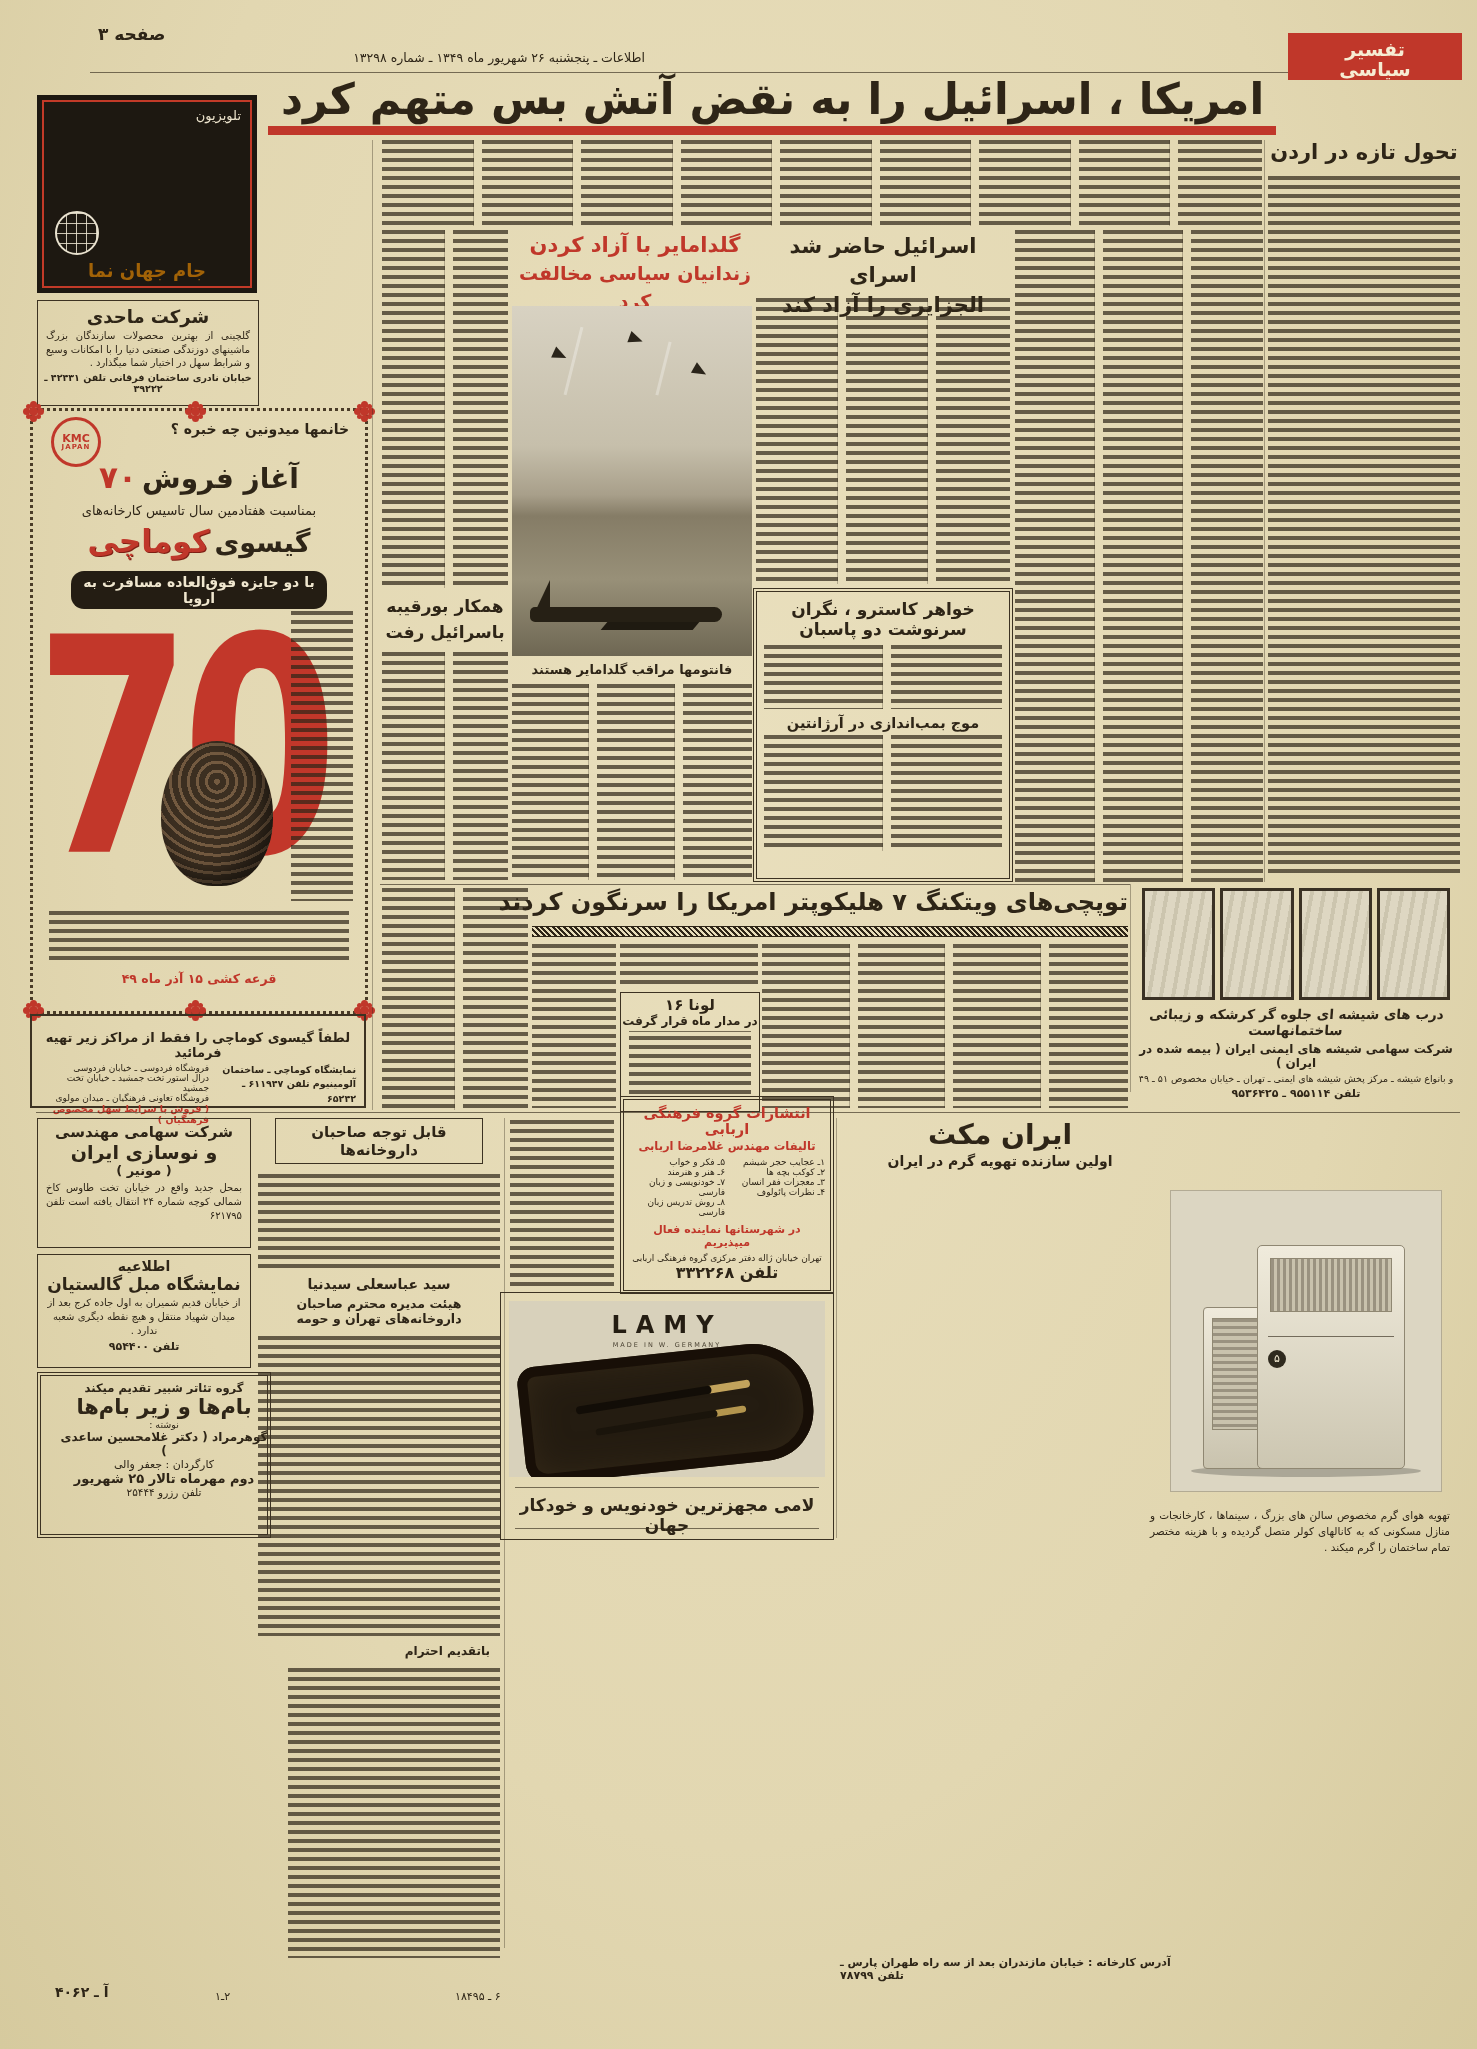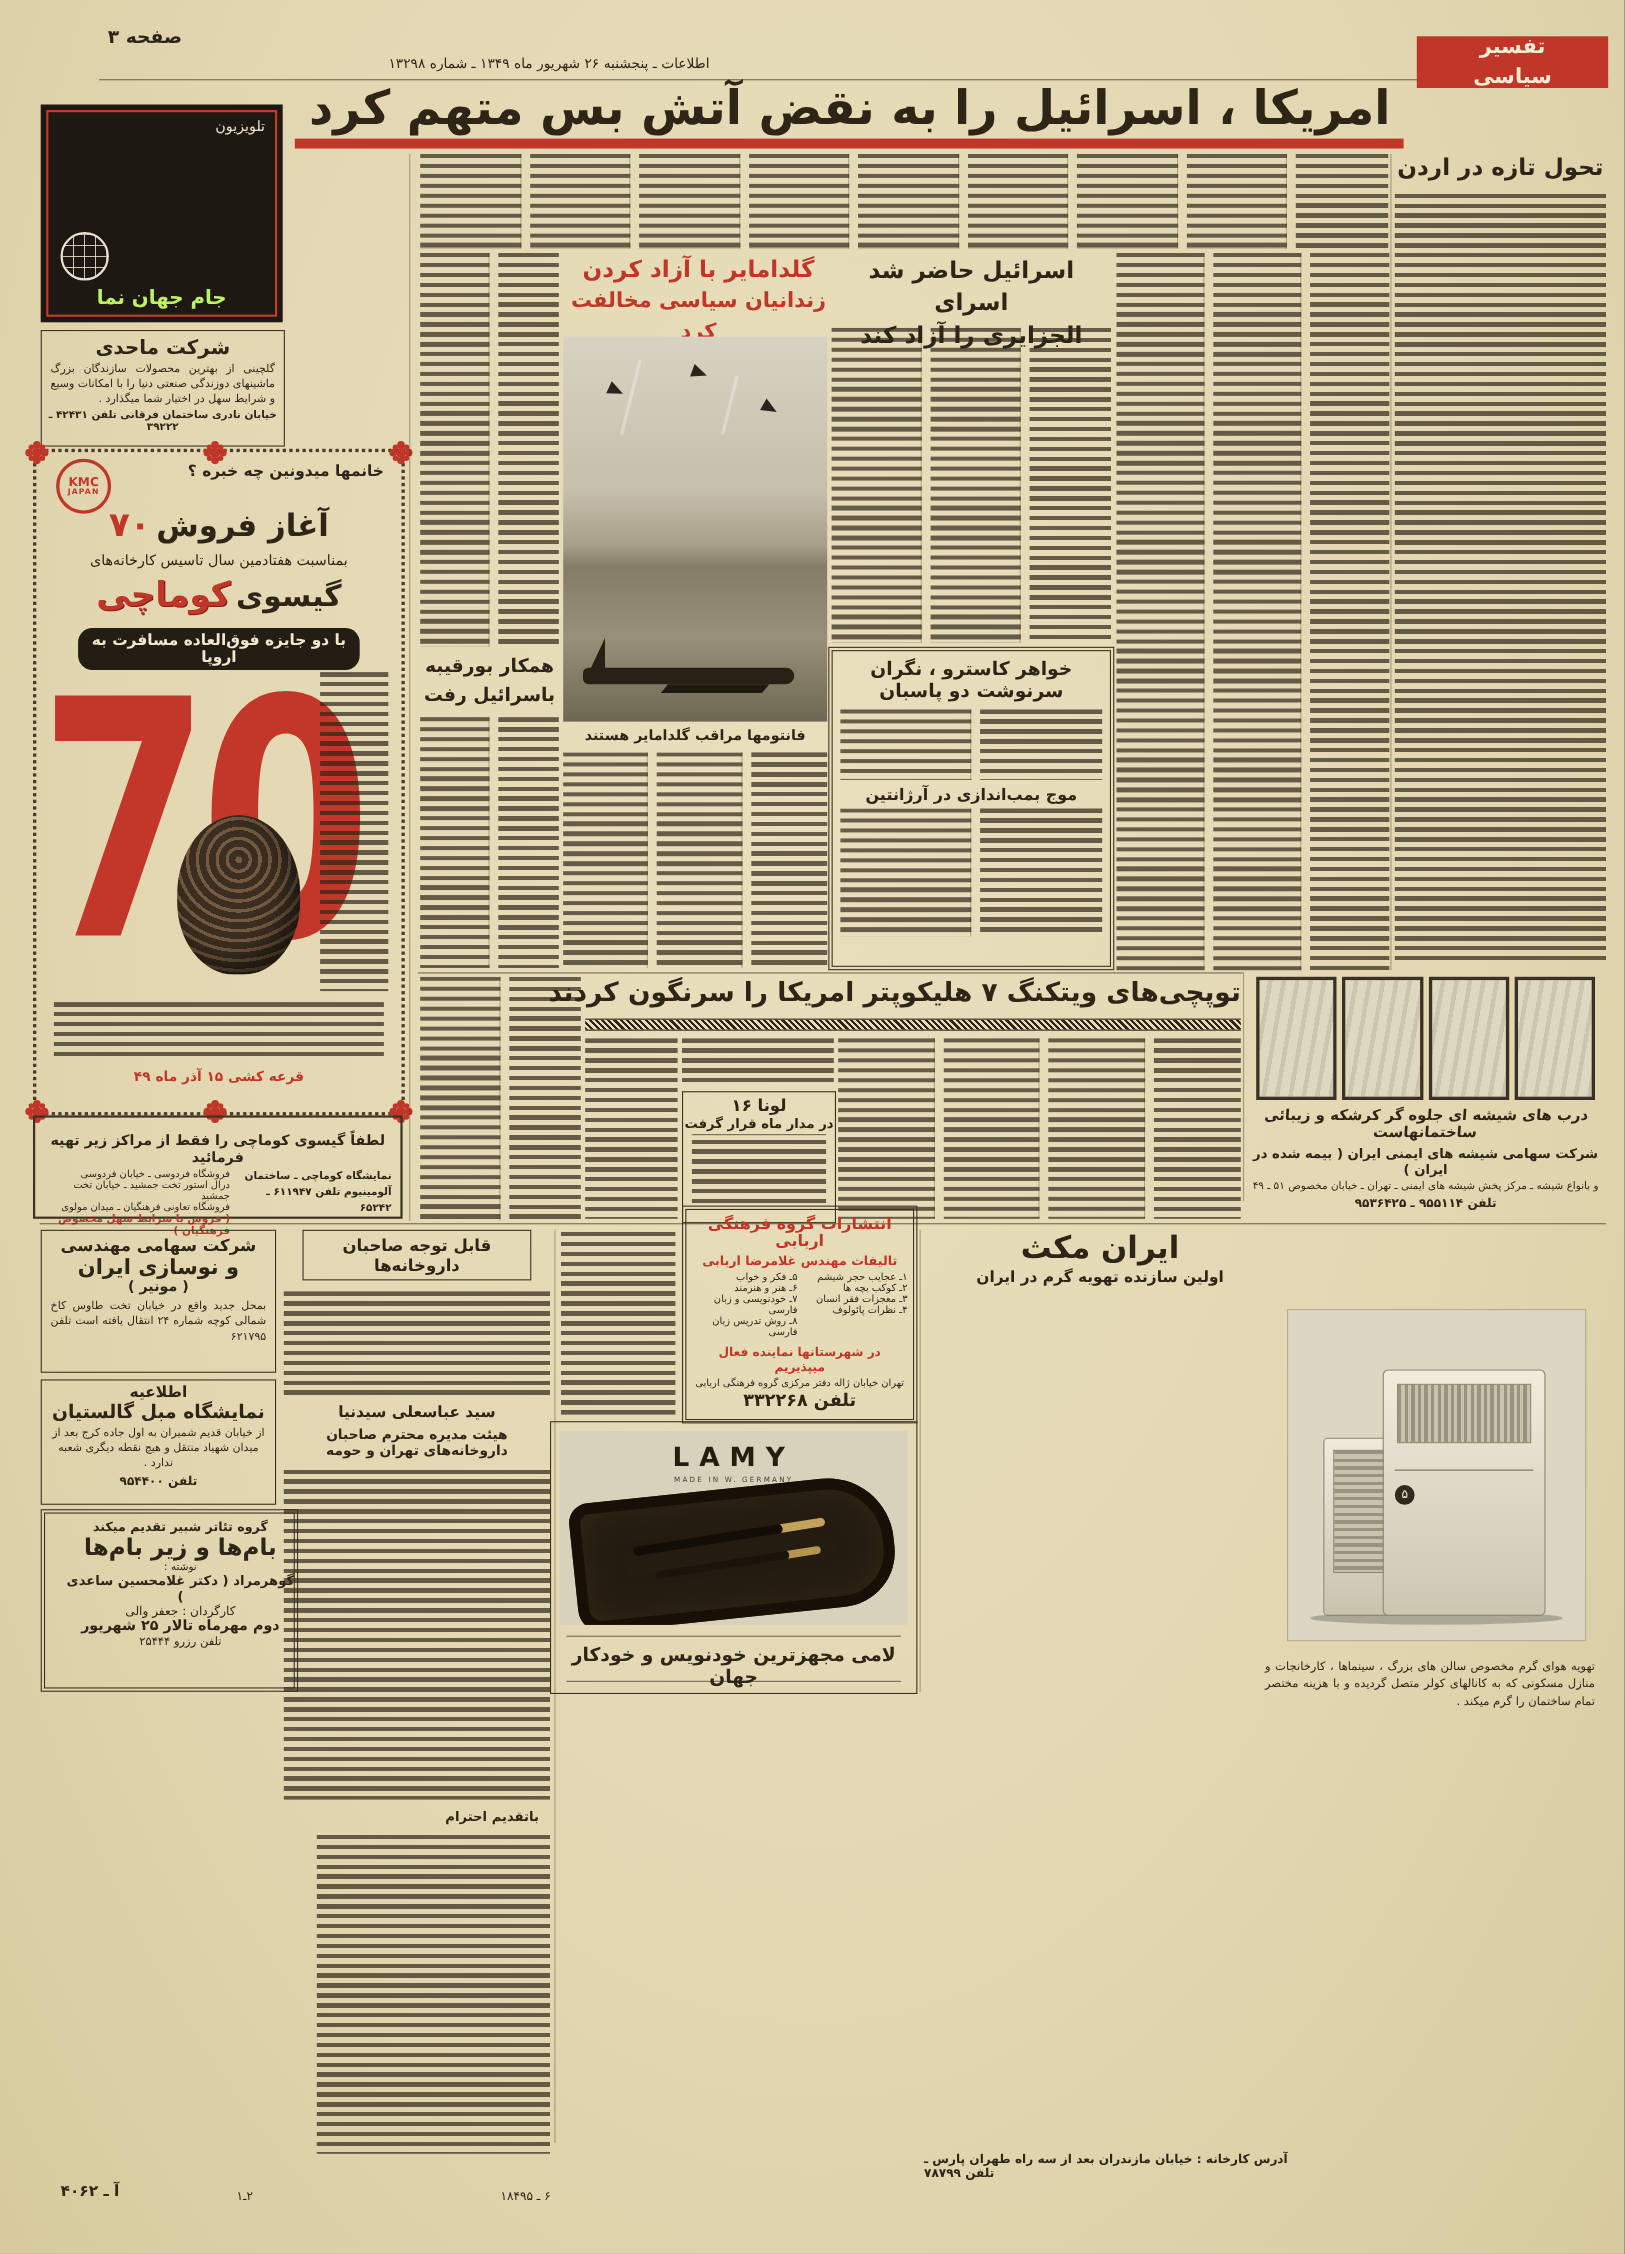--- a/index.html
+++ b/index.html
@@ -38,33 +38,33 @@
 </style>
 </head>
 <body>
 
 <div class="page">
 
   <div class="abs b" style="left:98px;top:24px;font-size:17px;">صفحه ۳</div>
   <div class="abs" style="left:95px;top:50px;width:550px;font-size:12.5px;text-align:right;">اطلاعات ـ پنجشنبه ۲۶ شهریور ماه ۱۳۴۹ ـ شماره ۱۳۲۹۸</div>
   <div class="abs hline" style="left:90px;top:72px;width:1372px;"></div>
 
-  <div class="abs" style="left:1288px;top:33px;width:174px;height:47px;background:#c0372a;color:#f6ecd3;display:flex;flex-direction:column;align-items:center;justify-content:space-between;line-height:1.05;">
+  <div class="abs" style="left:1288px;top:33px;width:174px;height:47px;background:#c0372a;color:#f6ecd3;display:flex;flex-direction:column;align-items:center;justify-content:flex-end;line-height:1.05;">
     <div class="b" style="font-size:19px;">تفسیر</div>
     <div class="b" style="font-size:19px;">سیاسی</div>
   </div>
 
   <div class="abs b" style="left:270px;top:74px;width:1005px;font-size:43px;text-align:center;white-space:nowrap;letter-spacing:-1px;">امریکا ، اسرائیل را به نقض آتش بس متهم کرد</div>
   <div class="abs" style="left:268px;top:126px;width:1008px;height:9px;background:#c0372a;"></div>
 
   <div class="abs" style="left:37px;top:95px;width:220px;height:198px;background:#1d1811;">
     <div class="abs" style="inset:5px;border:2px solid #c23a28;"></div>
     <div class="abs" style="top:13px;right:16px;color:#ece3cc;font-size:13px;">تلویزیون</div>
     <div class="abs globe" style="left:18px;bottom:38px;"></div>
-    <div class="abs b" style="bottom:12px;left:0;right:0;text-align:center;color:#bef264;font-size:18px;">جام جهان نما</div>
+    <div class="abs b" style="bottom:12px;left:0;right:0;text-align:center;color:#a16207;font-size:18px;">جام جهان نما</div>
   </div>
 
   <div class="abs box" style="left:37px;top:300px;width:220px;height:104px;">
     <div class="b ctr" style="font-size:18px;margin-top:5px;">شرکت ماحدی</div>
     <div style="font-size:10px;padding:2px 8px;text-align:justify;line-height:1.35;">گلچینی از بهترین محصولات سازندگان بزرگ ماشینهای دوزندگی صنعتی دنیا را با امکانات وسیع و شرایط سهل در اختیار شما میگذارد .</div>
     <div class="b ctr" style="font-size:9.5px;">خیابان نادری ساختمان فرقانی تلفن ۴۲۴۳۱ ـ ۳۹۲۲۲</div>
   </div>
 
   <div class="abs" style="left:30px;top:408px;width:332px;height:600px;border:3px dotted #4a3c28;">
     <div class="flower" style="left:-4px;top:-4px;"></div>

